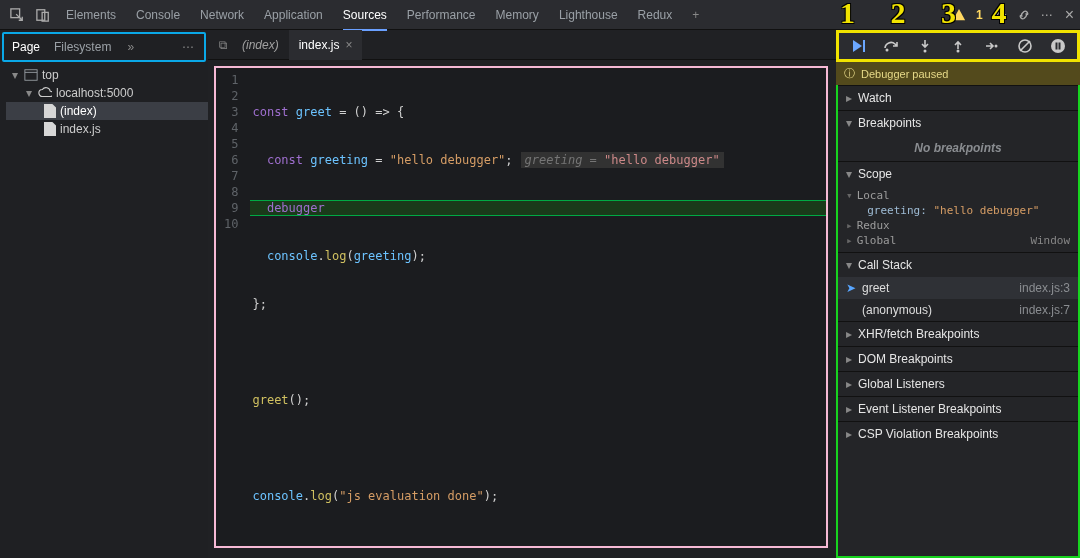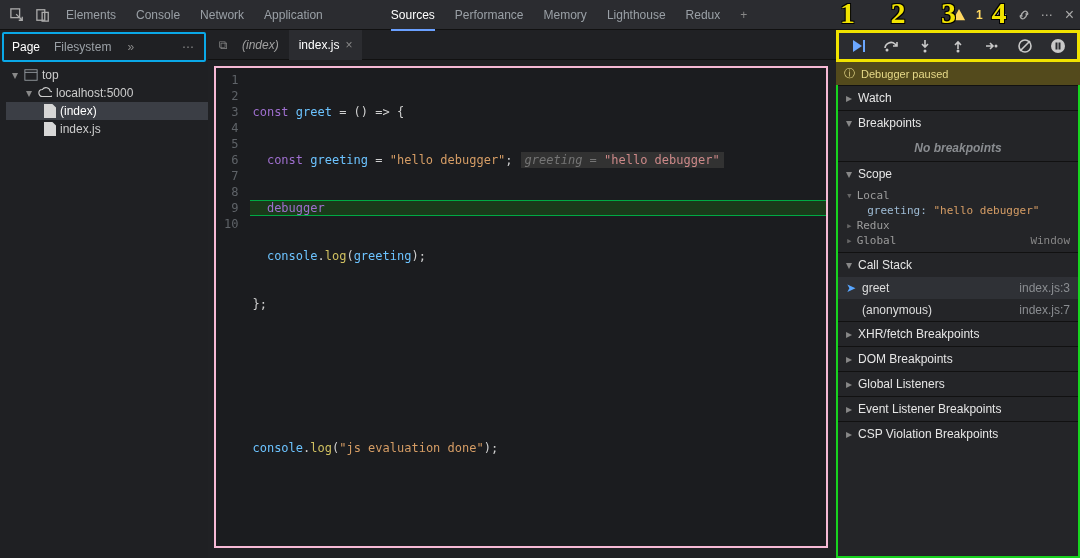--- a/index.html
+++ b/index.html
@@ -5,21 +5,21 @@
   * { margin:0; padding:0; box-sizing:border-box; }
   html,body { width:1080px; height:558px; overflow:hidden; font-family:"Helvetica Neue",Arial,sans-serif; font-size:12px; background:#222326; color:#ddd; }
   body { position:relative; }
 
   
   .topbar { height:30px; background:#2b2c30; display:flex; align-items:center; padding:0 6px; border-bottom:1px solid #111; }
   .topbar .iconbtn { width:22px; height:22px; display:flex; align-items:center; justify-content:center; color:#aaa; margin-right:4px; }
   .topbar .iconbtn svg { width:14px; height:14px; fill:none; stroke:#aaa; stroke-width:1.5; }
   .tabs { display:flex; gap:20px; margin-left:8px; flex:1; align-items:flex-start; }
   .tabs span { color:#9aa0a6; cursor:default; }
-  .tabs span.active { color:#fff; position:relative;margin-left:48px; }
+  .tabs span.active { color:#fff; position:relative; }
   .tabs span.active::after { content:""; position:absolute; left:0; right:0; bottom:-9px; height:2px; background:#6aa0ff; }
   .right-controls { display:flex; align-items:center; gap:10px; margin-left:auto; color:#aaa; }
   .right-controls .warn { color:#ffd861; font-weight:600; }
   .right-controls .dots { letter-spacing:2px; }
   .right-controls svg { width:14px; height:14px; fill:#aaa; }
 
   
   .main { display:flex; height:calc(100% - 30px); }
 
   
@@ -194,20 +194,21 @@
             <div>9</div>
             <div>10</div>
         </div>
         <div class="code">
           <div class="row"><span class="kw">const </span><span class="var">greet</span><span class="op"> = () =&gt; {</span></div>
           <div class="row"><span class="kw">  const </span><span class="var">greeting</span><span class="op"> = </span><span class="str">"hello debugger"</span><span class="op">;</span><span class="hint-box"><span class="hint">greeting</span><span class="hint"> = </span><span class="strg">"hello debugger"</span></span></div>
           <div class="row hl-cur"><span class="kw">  debugger</span></div>
           <div class="row"><span class="var">  console</span><span>.</span><span class="fn">log</span><span>(</span><span class="var">greeting</span><span>);</span></div>
           <div class="row"><span>};</span></div>
           <div class="row"><span></span></div>
+          <div class="row"><span class="fn">greet</span><span>();</span></div>
           <div class="row"><span></span></div>
           <div class="row"><span class="var">console</span><span>.</span><span class="fn">log</span><span>(</span><span class="str">"js evaluation done"</span><span>);</span></div>
           <div class="row"><span></span></div>
         </div>
       </div>
     </div>
   </div>
 
   <div class="right">
     <div class="dbg-toolbar">

